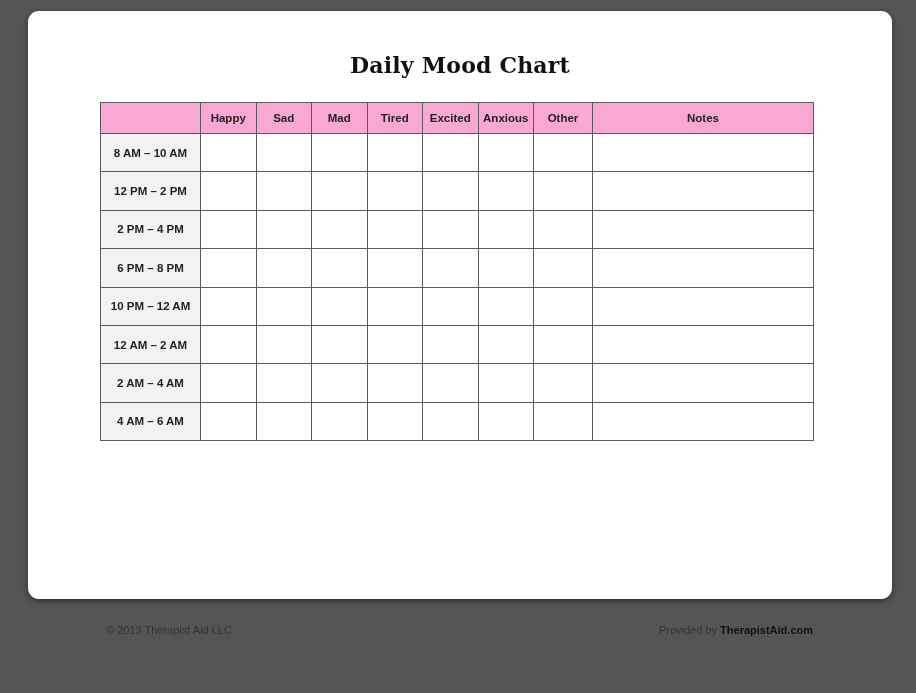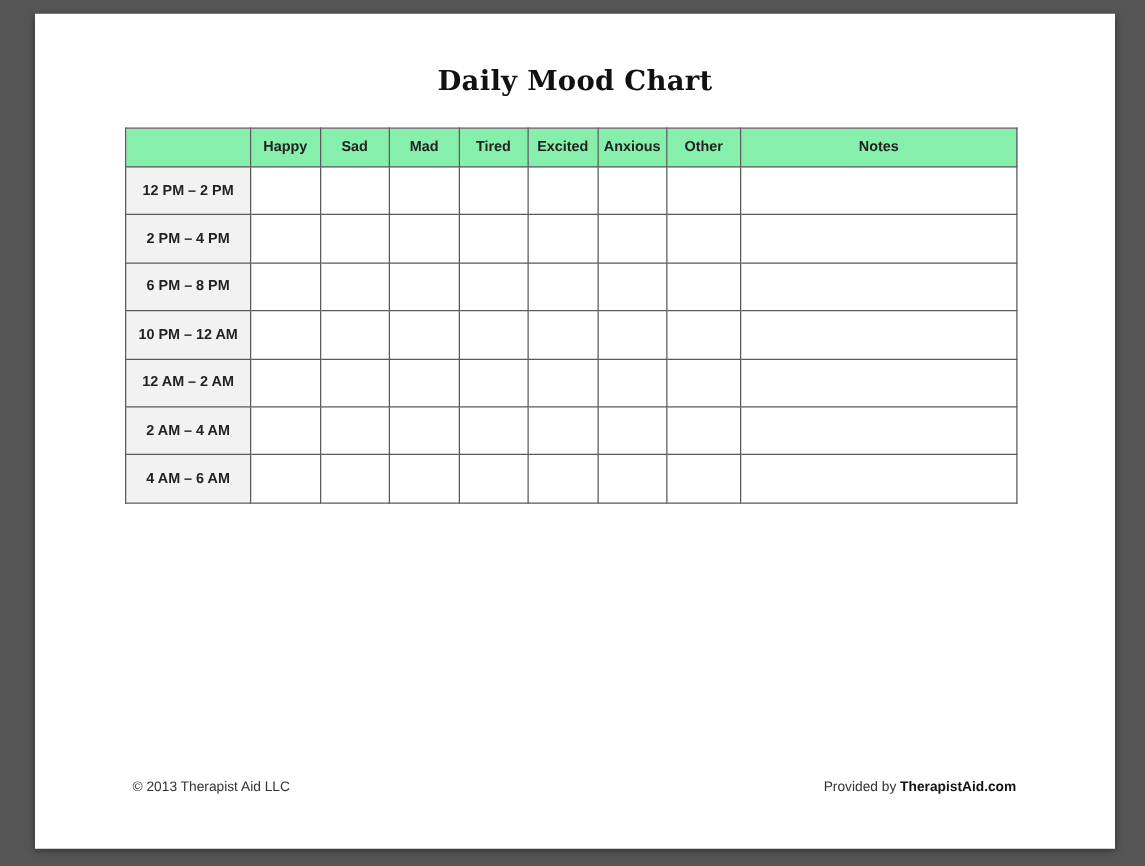--- a/index.html
+++ b/index.html
@@ -12,23 +12,24 @@
       background: #555555;
       position: relative;
       overflow: hidden;
       font-family: "Liberation Sans", sans-serif;
     }
     .page {
       position: absolute;
       left: 28px;
       top: 11px;
       width: 864px;
-      height: 668px;
+      height: 588px;
       background: #ffffff;
       box-shadow: 0 2px 6px rgba(0,0,0,0.45);
+      border-radius: 11px;
     }
     .title {
       position: absolute;
       left: 0;
       width: 100%;
       top: 41px;
       text-align: center;
       font-family: "DejaVu Serif", serif;
       font-weight: bold;
       font-size: 22px;
@@ -47,21 +48,21 @@
       border: 1px solid #5a5a5a;
       padding: 0;
       text-align: center;
       vertical-align: middle;
       font-family: "Liberation Sans", sans-serif;
       font-weight: bold;
       font-size: 11.5px;
       color: #222222;
     }
     table.mood thead th {
-      background: #86efac;
+      background: #f9a8d4;
       height: 30px;
     }
     table.mood tbody td {
       height: 37.4px;
       background: #ffffff;
     }
     table.mood tbody td.time {
       background: #f2f2f2;
     }
     .col-time { width: 100px; }
@@ -112,20 +113,31 @@
         <th>Mad</th>
         <th>Tired</th>
         <th>Excited</th>
         <th>Anxious</th>
         <th>Other</th>
         <th>Notes</th>
       </tr>
     </thead>
     <tbody id="mood-body">
         <tr>
+          <td class="time">8 AM – 10 AM</td>
+          <td></td>
+          <td></td>
+          <td></td>
+          <td></td>
+          <td></td>
+          <td></td>
+          <td></td>
+          <td></td>
+        </tr>
+        <tr>
           <td class="time">12 PM – 2 PM</td>
           <td></td>
           <td></td>
           <td></td>
           <td></td>
           <td></td>
           <td></td>
           <td></td>
           <td></td>
         </tr>

